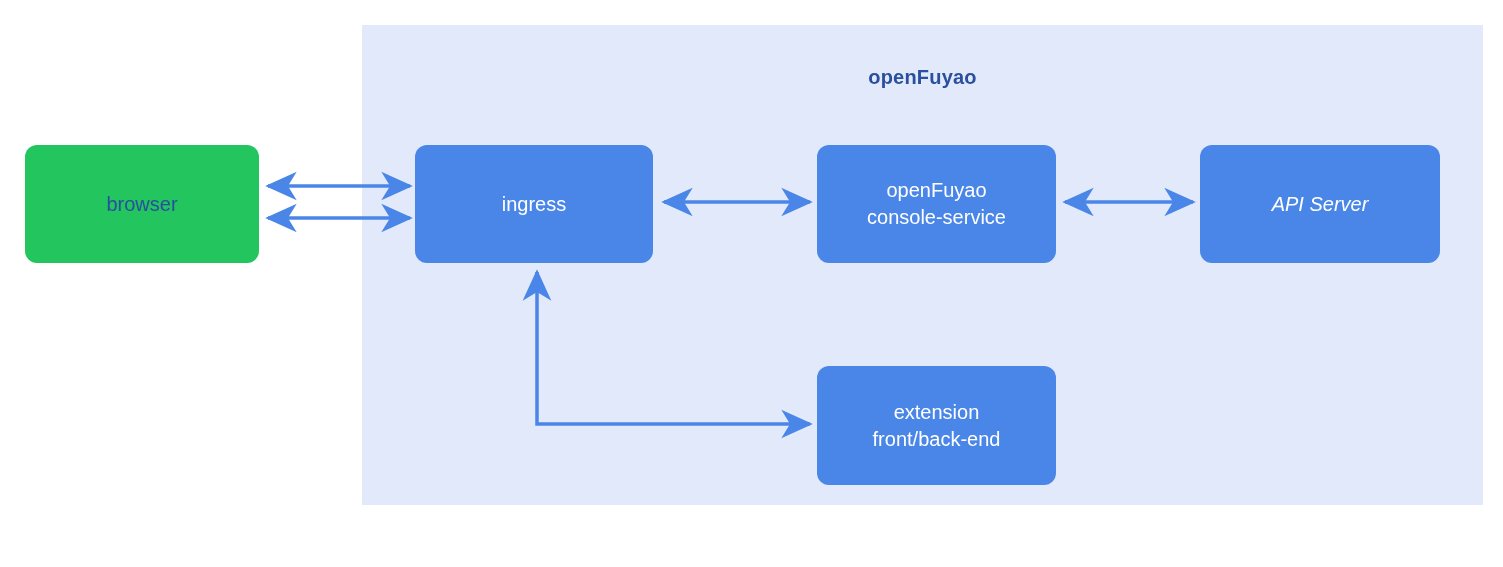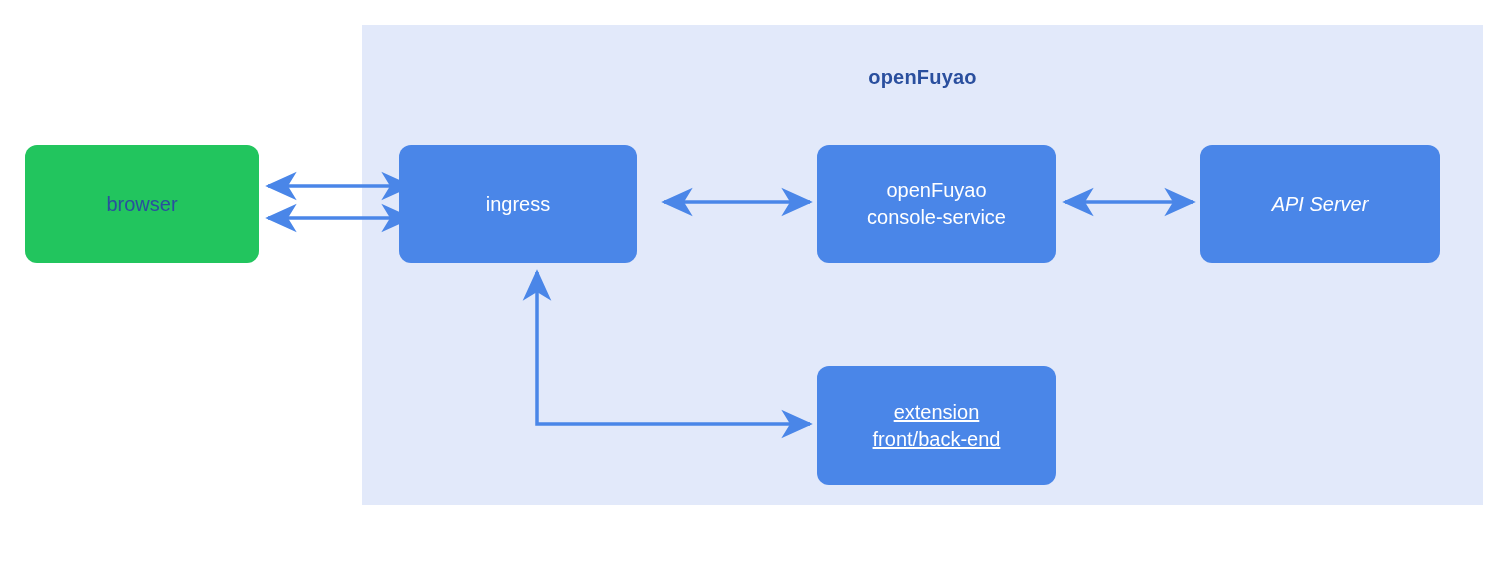--- a/index.html
+++ b/index.html
@@ -54,24 +54,24 @@
     color: #ffffff;
   }
   .node-light {
     background: #22c55e;
     color: #2a4f9e;
   }
   .node-label {
     padding: 0 10px;
   }
   #node-browser   { left: 25px;   top: 145px; width: 234px; height: 118px; }
-  #node-ingress   { left: 399px;  top: 145px; width: 238px; height: 118px; }
+  #node-ingress   { left: 415px;  top: 145px; width: 238px; height: 118px; }
   #node-console   { left: 817px;  top: 145px; width: 239px; height: 118px; }
   #node-apiserver { left: 1200px; top: 145px; width: 240px; height: 118px; font-style: italic; }
-  #node-extension { left: 817px;  top: 366px; width: 239px; height: 119px; text-decoration: underline; }
+  #node-extension { left: 817px;  top: 366px; width: 239px; height: 119px; }
 
   .edge-layer {
     position: absolute;
     left: 0;
     top: 0;
     width: 1503px;
     height: 567px;
     pointer-events: none;
   }
 </style>

